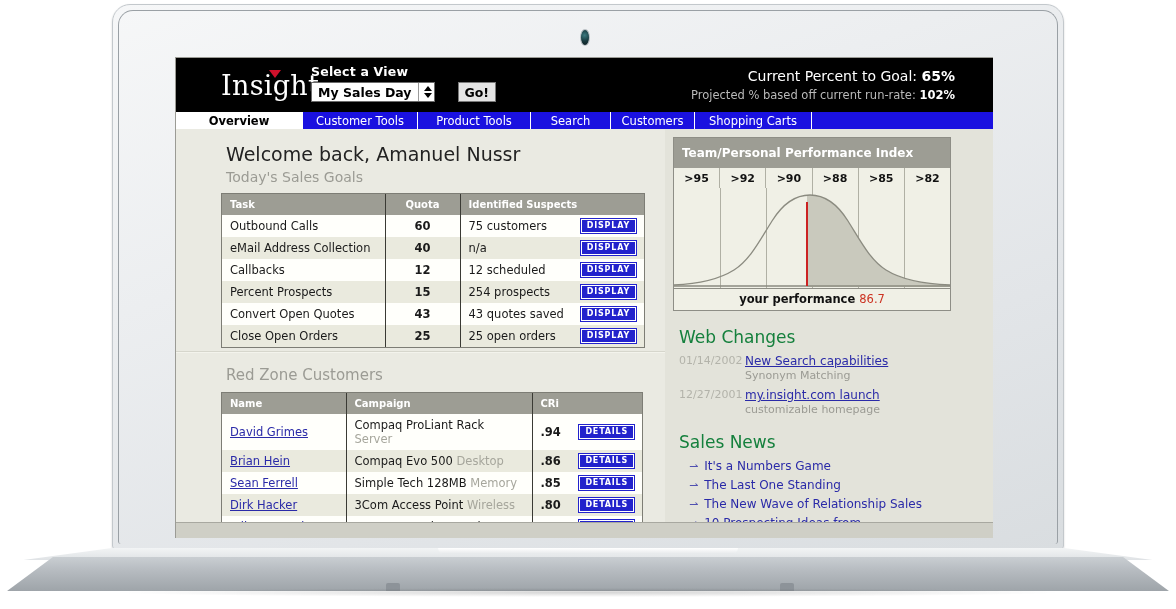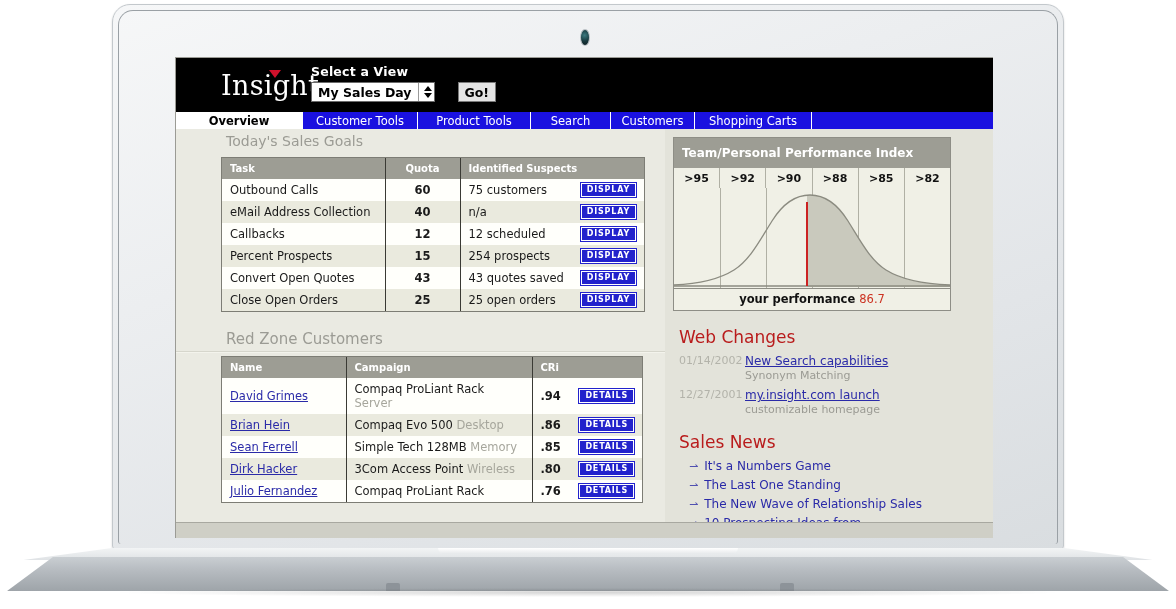--- a/index.html
+++ b/index.html
@@ -172,21 +172,21 @@
   }
   .bucket:last-child { border-right:none; }
   .perf-chart { position:relative; height:100px; }
   .perf-chart .vline { position:absolute; top:0; bottom:0; width:1px; background:#b0b0a4; }
   .perf-footer {
     border-top:1px solid #8e8e86; text-align:center; font-size:11.5px; font-weight:bold;
     color:#111; padding:3px 0 4px;
   }
   .perf-footer .val { color:#cc3322; font-weight:normal; }
 
-  h2.sec { font-size:17px; color:#b91c1c; font-weight:normal; margin:16px 0 7px 6px; }
+  h2.sec { font-size:17px; color:#15803d; font-weight:normal; margin:16px 0 7px 6px; }
   .wc-row { display:flex; margin:0 0 6px 6px; font-size:11px; }
   .wc-date { color:#b3b3aa; width:66px; flex:none; }
   .wc-link { color:#2a2aa8; text-decoration:underline; cursor:pointer; font-size:12px; }
   .wc-sub { color:#9b9b94; font-size:11px; margin-top:1px; }
   .news-item { display:flex; align-items:center; margin:0 0 5px 16px; font-size:12px; }
   .news-arrow { color:#5050b0; font-size:11px; margin-right:6px; }
   .news-link { color:#2a2aa8; cursor:pointer; }
 
   .bottom-strip { position:absolute; left:0; bottom:0; width:818px; height:16px; background:#cfcfc6; border-top:1px solid #a8a8a0; }
 </style>
@@ -214,35 +214,46 @@
             <span class="sv-text">My Sales Day</span>
             <span class="sv-spin">
               <span class="spin-up"></span>
                 <span class="spin-dn"></span>
             </span>
           </div>
           <div class="go-btn">Go!</div>
         </div>
       </div>
 
+      <div class="goal-box">
+        <div class="goal-line1">
+          <span>Current Percent to Goal:</span>
+          <b>65%</b>
+        </div>
+        <div class="goal-line2">
+          <span>Projected  % based off current run-rate:</span>
+          <b>102%</b>
+        </div>
+      </div>
     </div>
 
     <div class="nav">
       <div class="nav-item active" style="width:127px">Overview</div>
       <div class="nav-item" style="width:115px">Customer Tools</div>
       <div class="nav-item" style="width:113px">Product Tools</div>
       <div class="nav-item" style="width:80px">Search</div>
       <div class="nav-item" style="width:84px">Customers</div>
       <div class="nav-item" style="width:117px">Shopping Carts</div>
       <div class="nav-fill"></div>
     </div>
 
     <div class="content">
 
       <div class="col-left">
+        <div class="welcome">Welcome back, Amanuel Nussr</div>
         <div class="subwelcome">Today's Sales Goals</div>
 
         <div class="tbl-wrap">
           <table class="grid">
             <thead>
               <tr>
                 <th style="width:163px">Task</th>
                 <th style="width:75px;text-align:center">Quota</th>
                 <th style="width:184px">Identified Suspects</th>
               </tr>

